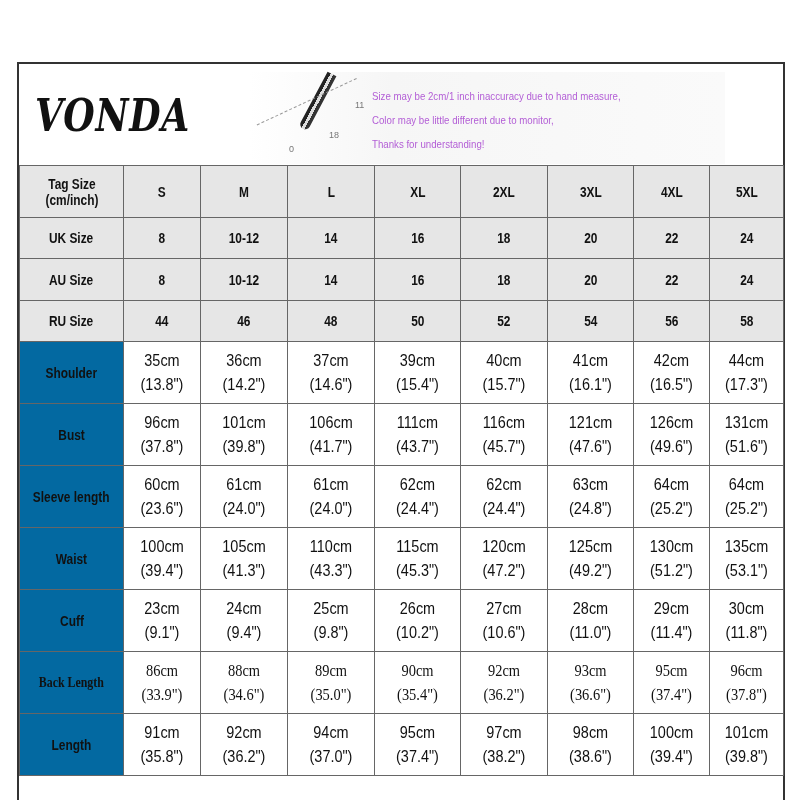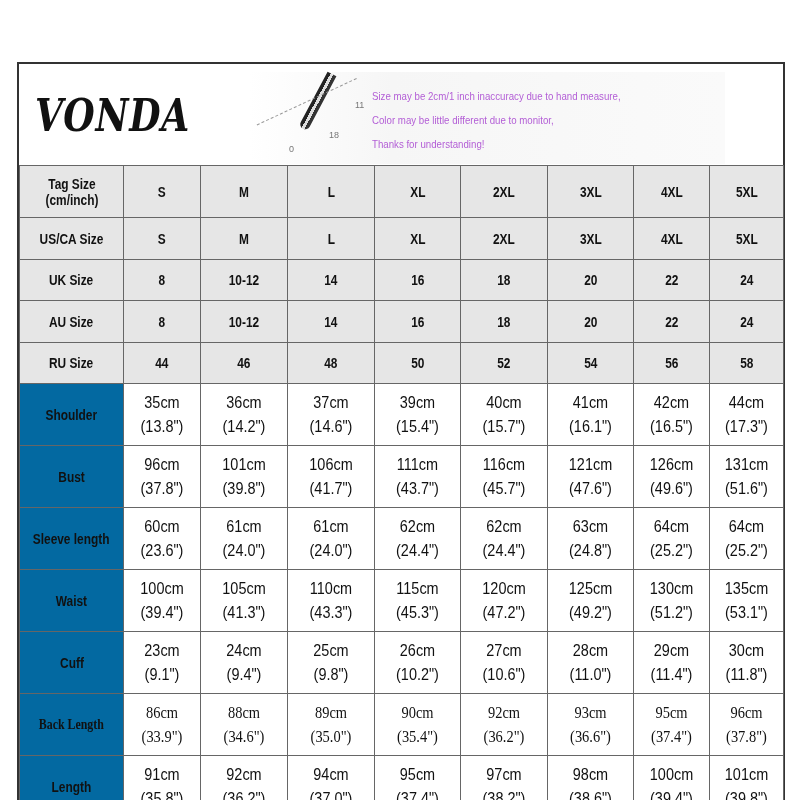--- a/index.html
+++ b/index.html
@@ -58,31 +58,20 @@
           <td class="lab"><span style="width: 70px;">Tag Size (cm/inch)</span></td>
           <td><span>S</span></td>
           <td><span>M</span></td>
           <td><span>L</span></td>
           <td><span>XL</span></td>
           <td><span>2XL</span></td>
           <td><span>3XL</span></td>
           <td><span>4XL</span></td>
           <td><span>5XL</span></td>
         </tr>
-        <tr class="sz" style="height: 42px;">
-          <td class="lab"><span>US/CA Size</span></td>
-          <td><span>S</span></td>
-          <td><span>M</span></td>
-          <td><span>L</span></td>
-          <td><span>XL</span></td>
-          <td><span>2XL</span></td>
-          <td><span>3XL</span></td>
-          <td><span>4XL</span></td>
-          <td><span>5XL</span></td>
-        </tr>
         <tr class="sz" style="height: 41px;">
           <td class="lab"><span>UK Size</span></td>
           <td><span>8</span></td>
           <td><span>10-12</span></td>
           <td><span>14</span></td>
           <td><span>16</span></td>
           <td><span>18</span></td>
           <td><span>20</span></td>
           <td><span>22</span></td>
           <td><span>24</span></td>

